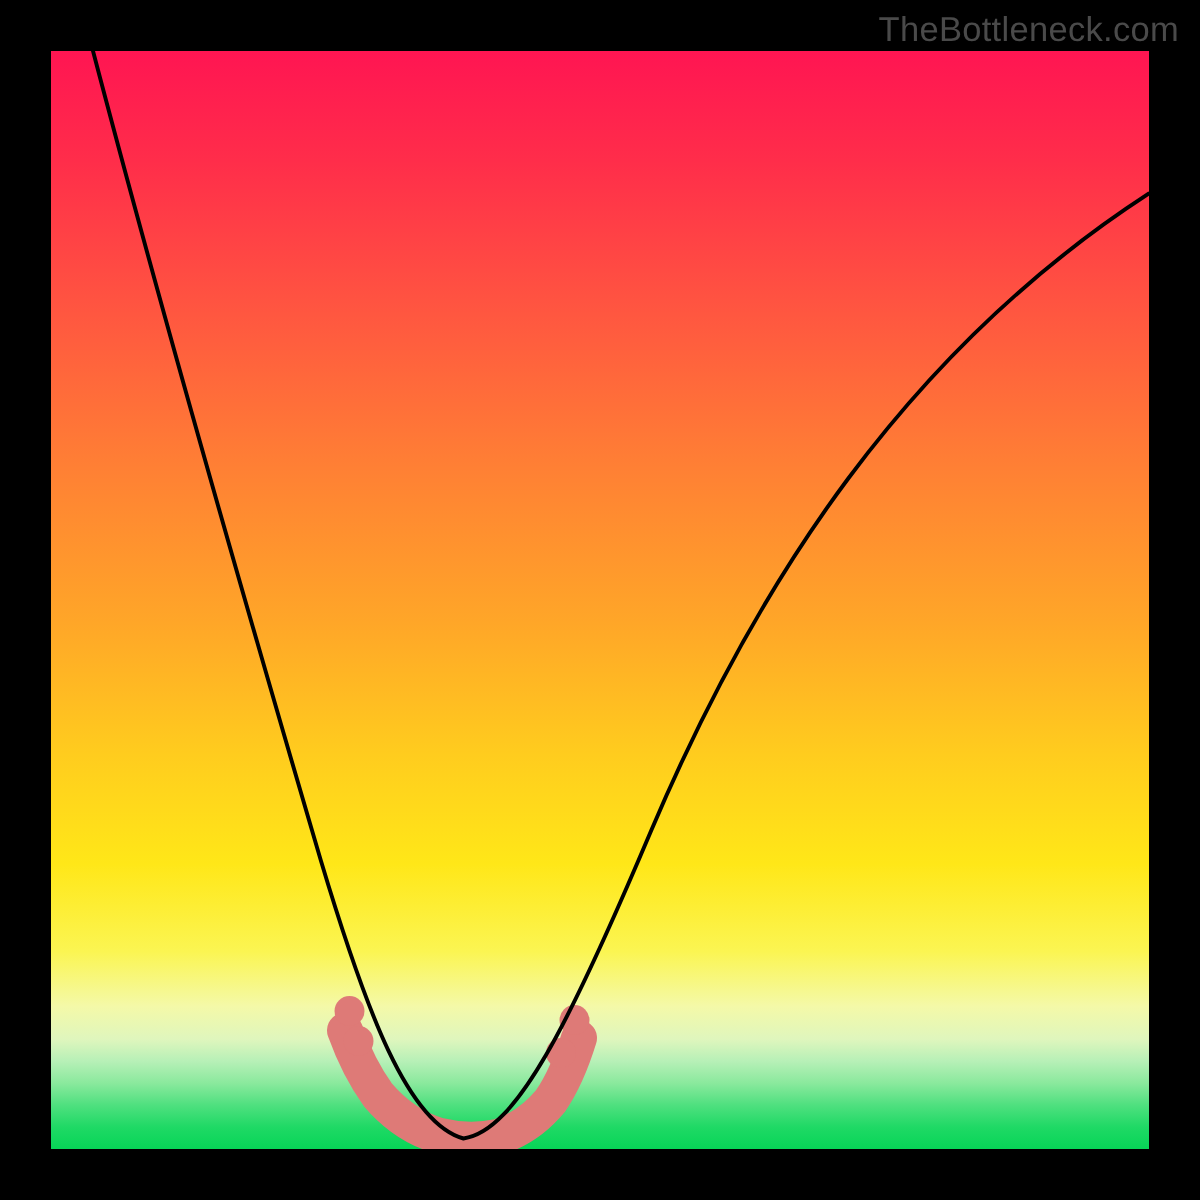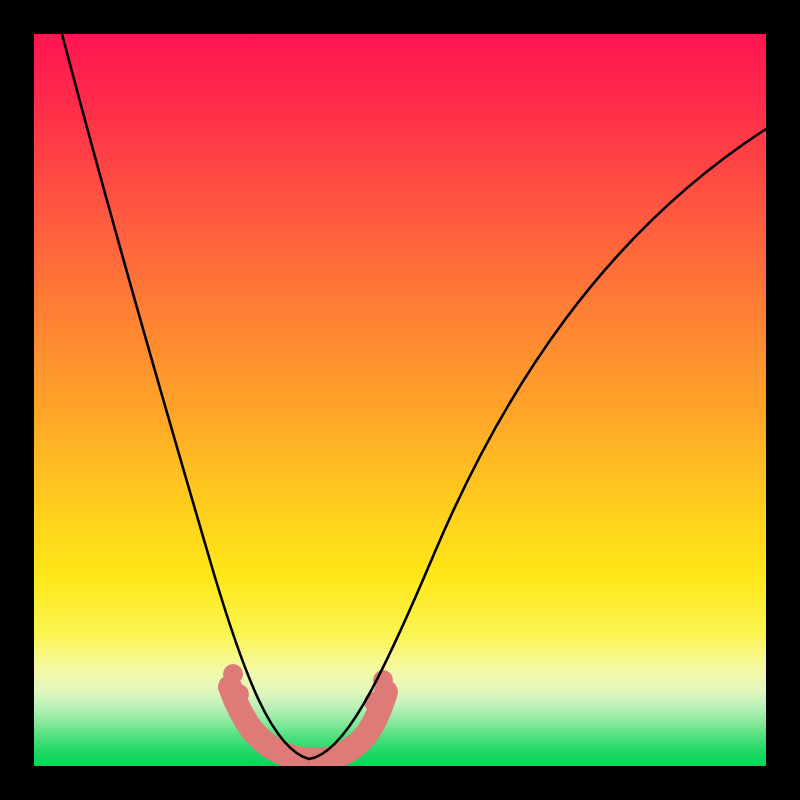--- a/index.html
+++ b/index.html
@@ -78,13 +78,14 @@
       <circle cx="340" cy="668" r="10" fill="#de7a77"></circle>
       <circle cx="349" cy="646" r="10" fill="#de7a77"></circle>
 
       <path d="M 28 0
                C 70 160, 130 370, 180 540
                C 210 640, 238 715, 275 725
                C 310 720, 345 650, 400 520
                C 470 355, 570 200, 732 95" fill="none" stroke="#000000" stroke-width="2.6" stroke-linecap="round"></path>
     </svg>
   </div>
+  <div class="watermark">TheBottleneck.com</div>
 </div>
 
 </body></html>

